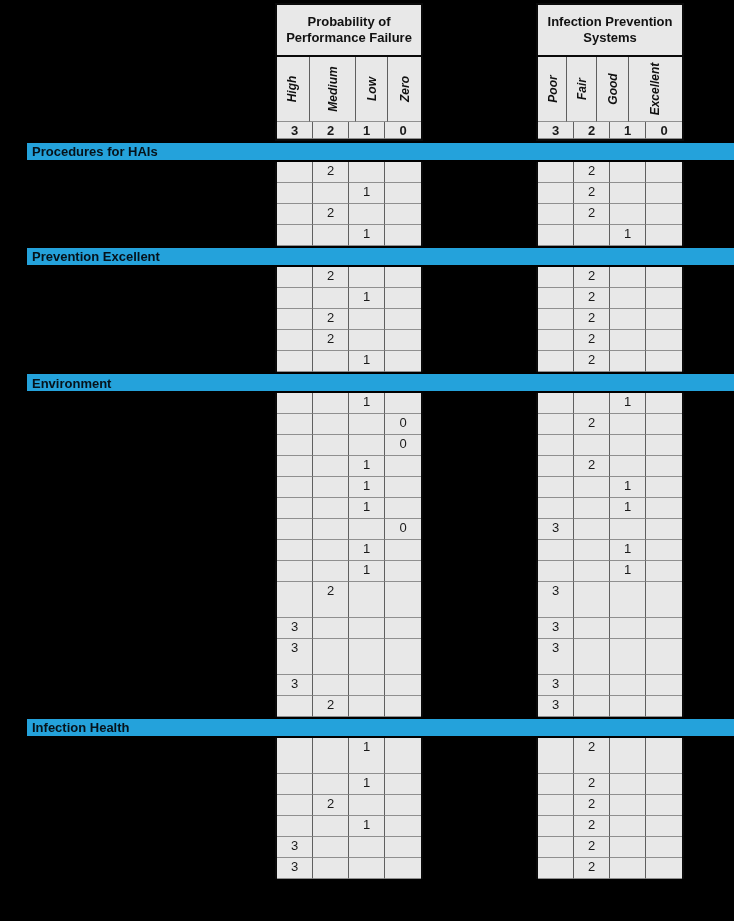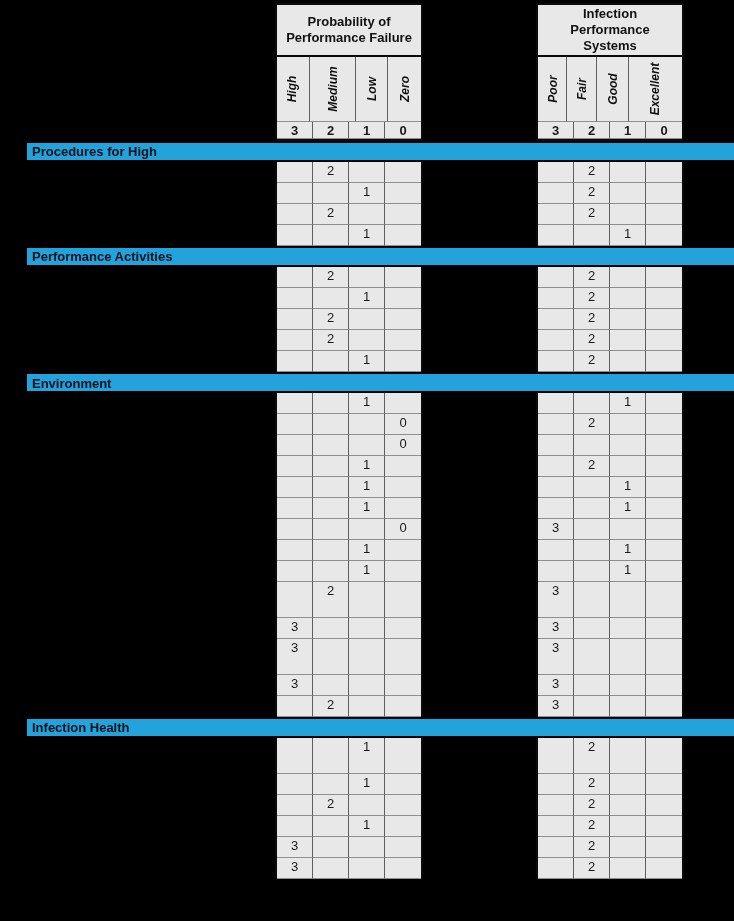--- a/index.html
+++ b/index.html
@@ -60,21 +60,21 @@
       </div>
     <div class="hg-values" id="g1-values">
         <div class="cell">3</div>
         <div class="cell">2</div>
         <div class="cell">1</div>
         <div class="cell">0</div>
       </div>
   </div>
 
   <div class="hg" style="left:510px">
-    <div class="hg-title">Infection Performance Systems</div>
+    <div class="hg-title">Infection Prevention Systems</div>
     <div class="hg-labels" id="g2-labels">
         <div class="cell">
           <span class="rot">Poor</span>
         </div>
         <div class="cell">
           <span class="rot">Fair</span>
         </div>
         <div class="cell">
           <span class="rot">Good</span>
         </div>
@@ -85,21 +85,21 @@
     <div class="hg-values" id="g2-values">
         <div class="cell">3</div>
         <div class="cell">2</div>
         <div class="cell">1</div>
         <div class="cell">0</div>
       </div>
   </div>
 
   <div id="sections">
       <div class="band" style="background: rgb(36, 162, 219);">
-        <span>Procedures for High</span>
+        <span>Procedures for HAIs</span>
       </div>
       <div class="row">
         <div class="sp1"></div>
         <div class="grp">
           <div class="cell"></div>
           <div class="cell">2</div>
           <div class="cell"></div>
           <div class="cell"></div>
         </div>
         <div class="sp2"></div>
@@ -152,21 +152,21 @@
         </div>
         <div class="sp2"></div>
         <div class="grp">
           <div class="cell"></div>
           <div class="cell"></div>
           <div class="cell">1</div>
           <div class="cell"></div>
         </div>
       </div>
       <div class="band" style="background: rgb(36, 162, 219);">
-        <span>Performance Activities</span>
+        <span>Prevention Excellent</span>
       </div>
       <div class="row">
         <div class="sp1"></div>
         <div class="grp">
           <div class="cell"></div>
           <div class="cell">2</div>
           <div class="cell"></div>
           <div class="cell"></div>
         </div>
         <div class="sp2"></div>

